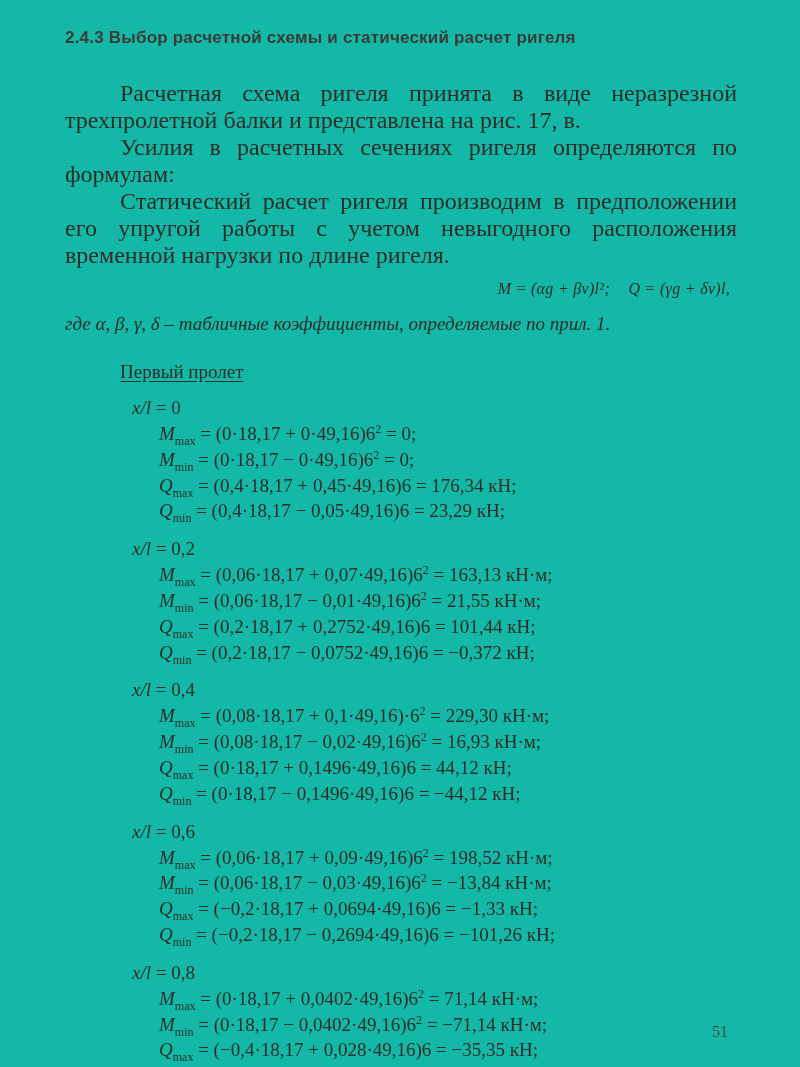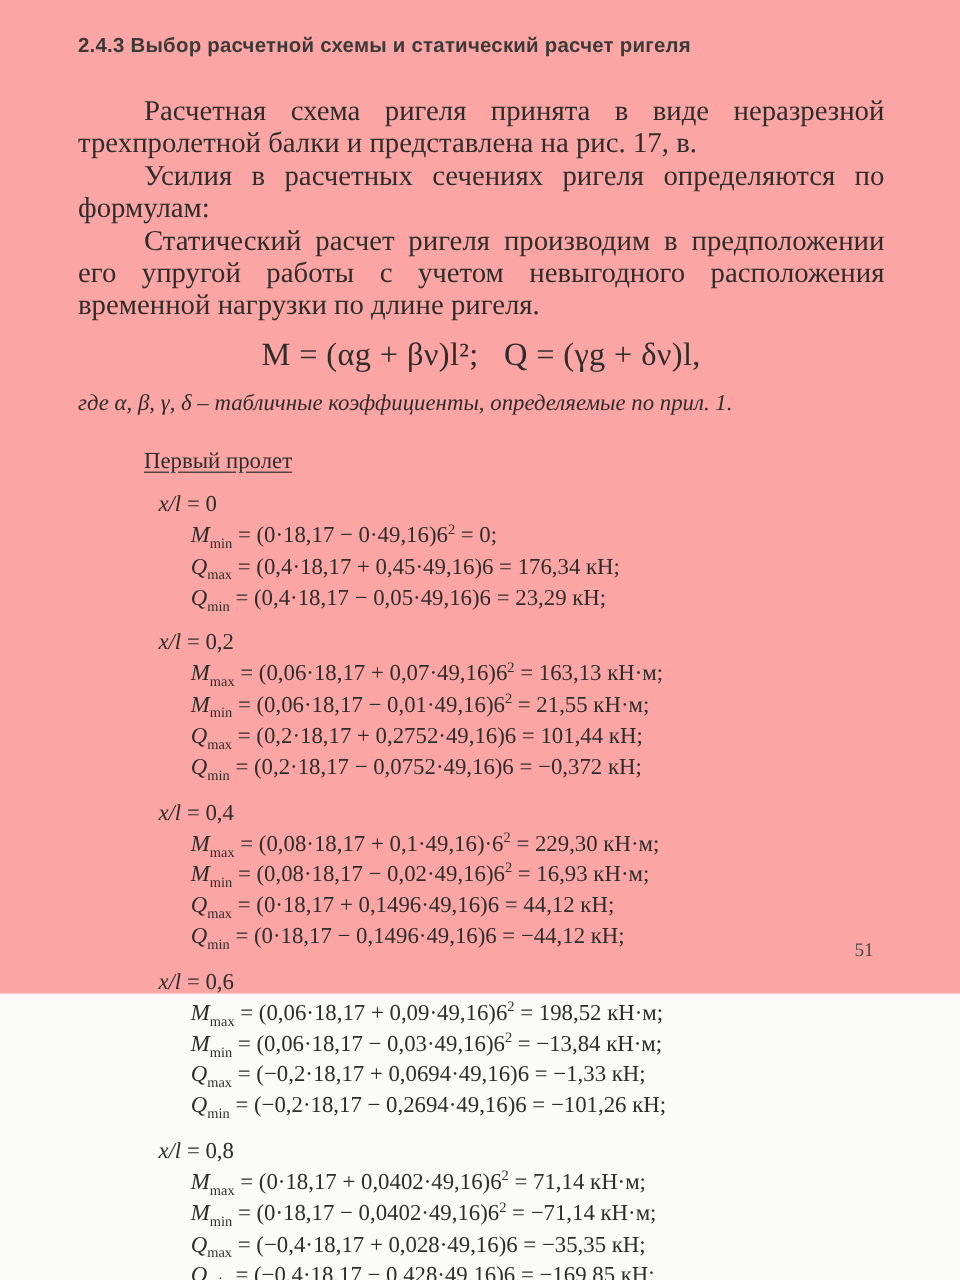--- a/index.html
+++ b/index.html
@@ -5,22 +5,22 @@
   html,body{margin:0;padding:0;}
   body{
     width:800px;height:1067px;
     background:#fbfbfa;
     font-family:"Liberation Serif", serif;
     color:#2e2d2b;
     overflow:hidden;
   }
   .page{
     position:relative;
-    width:800px;height:828px;
-    background:#fca5a5;
+    width:800px;height:1067px;
+    background:#14b8a6;
   }
   .content{
     position:absolute;
     left:65px;top:28px;
     width:672px;
   }
   .heading{
     font-family:"Liberation Sans", sans-serif;
     font-size:17px;
     font-weight:bold;
@@ -29,22 +29,23 @@
     margin:0 0 32px 0;
   }
   .para{
     font-size:24px;
     line-height:27px;
     text-align:justify;
     text-indent:55px;
     margin:0;
   }
   .formula-line{
-    font-size:27px;
-    text-align:center;
+    font-size:16px;
+    font-style:italic;
+    text-align:right;
     margin:11px 0 12px 0;
     letter-spacing:0.3px;
   }
   .formula-line .fpart{margin:0 7px;}
   .where-line{
     font-size:19px;
     line-height:27px;
     margin:0 0 24px 0;
     font-style:italic;
   }
@@ -100,20 +101,21 @@
       <span class="fpart">Q = (γg + δν)l,</span>
     </div>
 
     <p class="where-line">где α, β, γ, δ – табличные коэффициенты, определяемые по прил. 1.</p>
 
     <div class="section-label">Первый пролет</div>
 
     <div>
         <div class="calc-block">
           <div class="ratio-line"><span class="var">x/l</span><span class="val"> = 0</span></div>
+          <div class="eq-line"><span class="sym">M</span><sub class="subs">max</sub><span class="body"> = (0·18,17 + 0·49,16)6</span><sup class="sups">2</sup><span class="body"> = 0;</span></div>
           <div class="eq-line"><span class="sym">M</span><sub class="subs">min</sub><span class="body"> = (0·18,17 − 0·49,16)6</span><sup class="sups">2</sup><span class="body"> = 0;</span></div>
           <div class="eq-line"><span class="sym">Q</span><sub class="subs">max</sub><span class="body"> = (0,4·18,17 + 0,45·49,16)6 = 176,34 кН;</span></div>
           <div class="eq-line"><span class="sym">Q</span><sub class="subs">min</sub><span class="body"> = (0,4·18,17 − 0,05·49,16)6 = 23,29 кН;</span></div>
         </div>
         <div class="calc-block">
           <div class="ratio-line"><span class="var">x/l</span><span class="val"> = 0,2</span></div>
           <div class="eq-line"><span class="sym">M</span><sub class="subs">max</sub><span class="body"> = (0,06·18,17 + 0,07·49,16)6</span><sup class="sups">2</sup><span class="body"> = 163,13 кН·м;</span></div>
           <div class="eq-line"><span class="sym">M</span><sub class="subs">min</sub><span class="body"> = (0,06·18,17 − 0,01·49,16)6</span><sup class="sups">2</sup><span class="body"> = 21,55 кН·м;</span></div>
           <div class="eq-line"><span class="sym">Q</span><sub class="subs">max</sub><span class="body"> = (0,2·18,17 + 0,2752·49,16)6 = 101,44 кН;</span></div>
           <div class="eq-line"><span class="sym">Q</span><sub class="subs">min</sub><span class="body"> = (0,2·18,17 − 0,0752·49,16)6 = −0,372 кН;</span></div>

